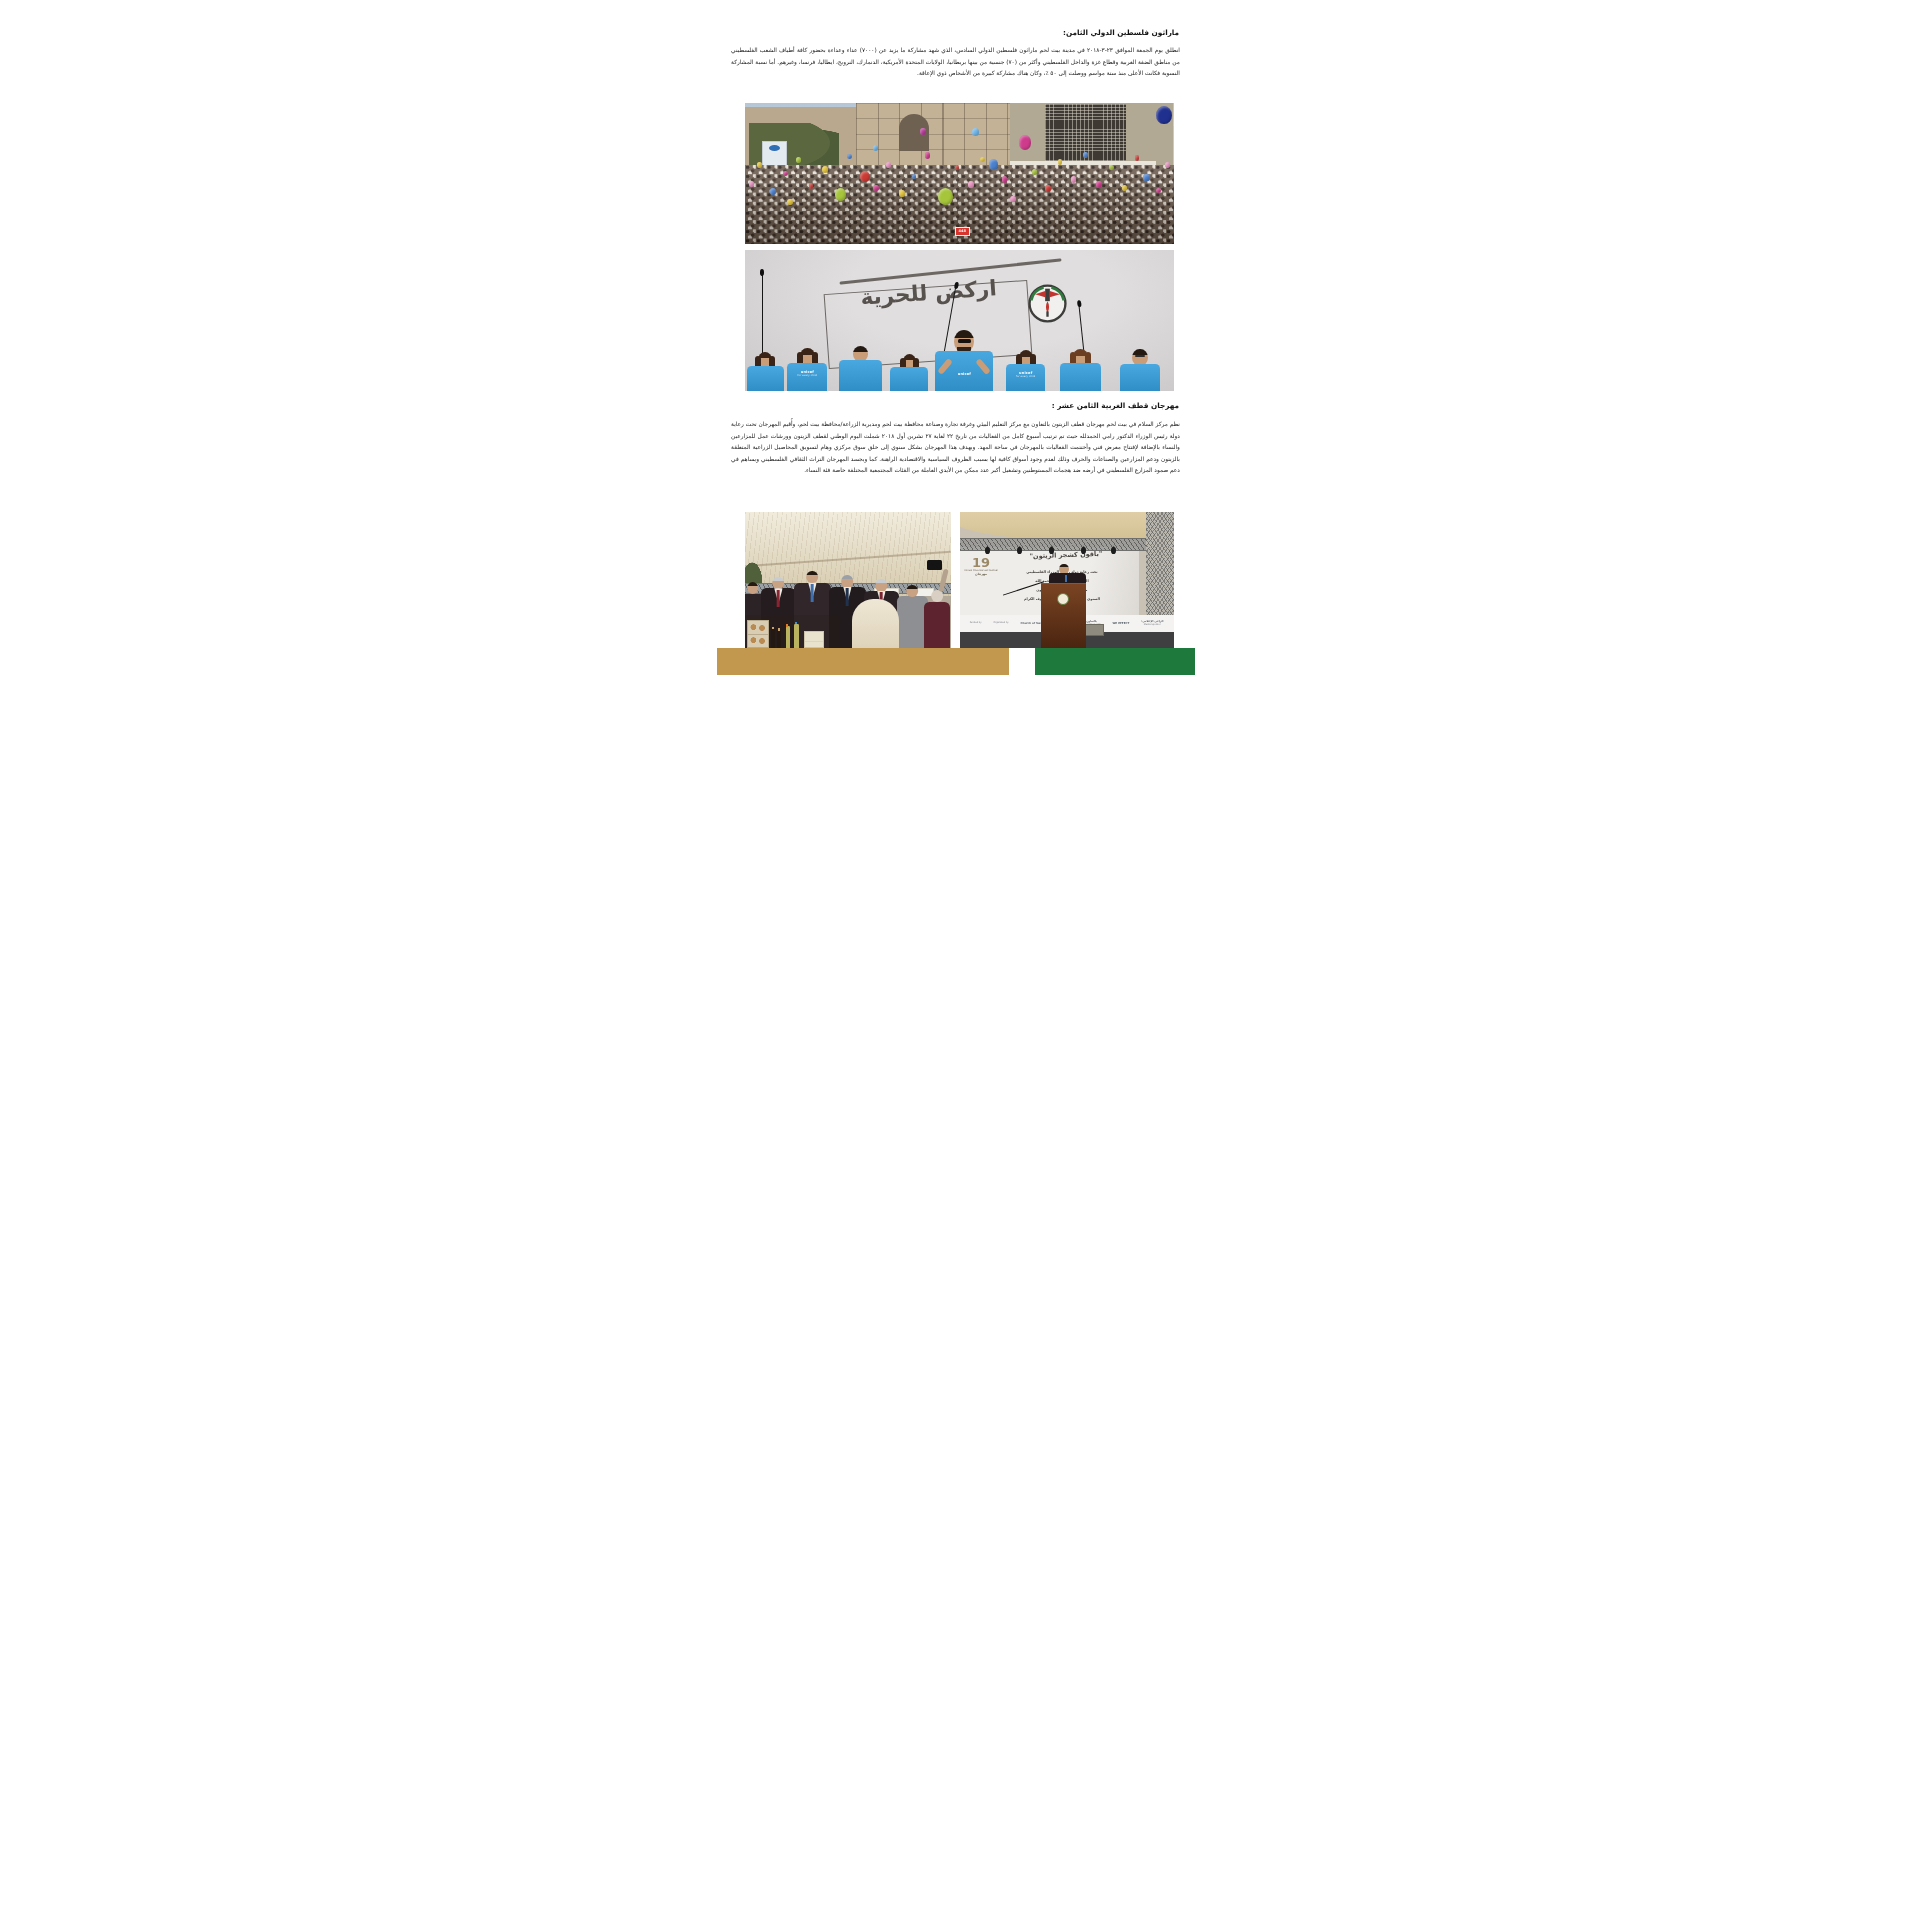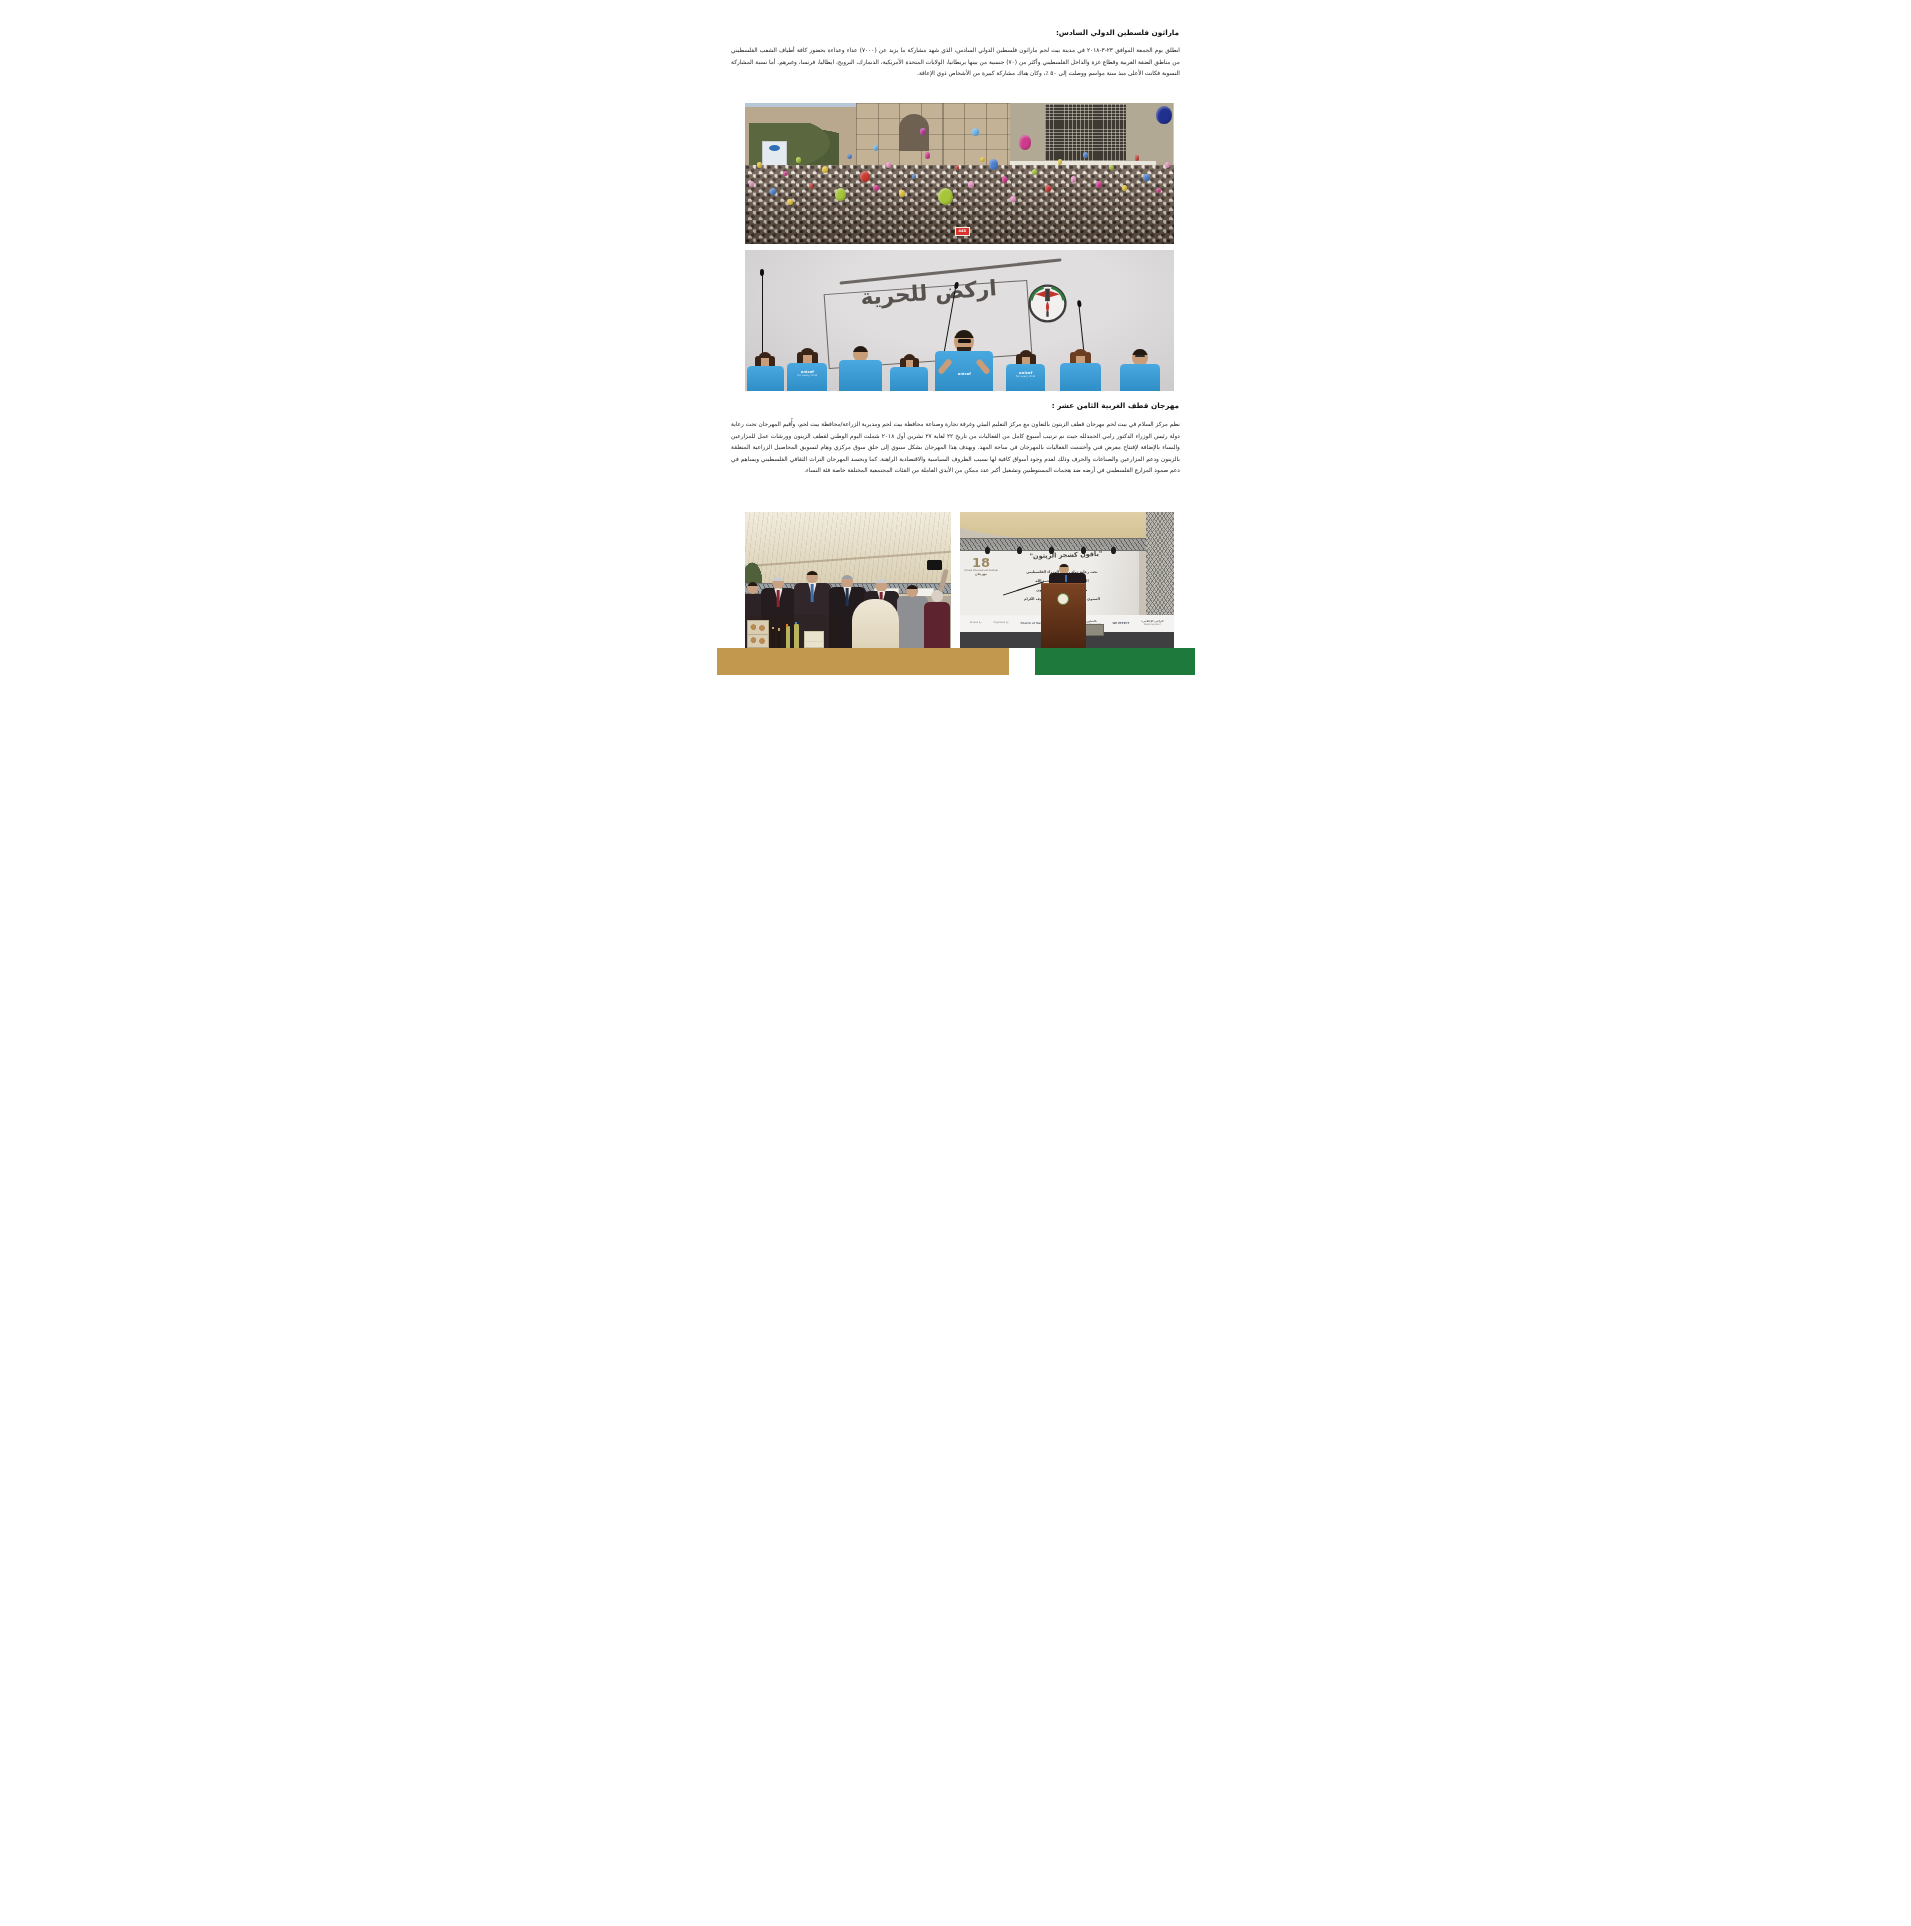--- a/index.html
+++ b/index.html
@@ -123,21 +123,21 @@
   .p4-micline{position:absolute;left:20%;top:56%;width:20%;height:1.2px;background:#141414;transform:rotate(-18deg);}
 
   
   .bar{position:absolute;top:648px;height:27px;}
 </style>
 </head>
 <body>
 
 <div class="page">
 
-  <div class="heading" style="top:28px;">ماراثون فلسطين الدولي السادس:</div>
+  <div class="heading" style="top:28px;">ماراثون فلسطين الدولي الثامن:</div>
   <div class="para" style="top:45px;">انطلق يوم الجمعة الموافق ٢٣-٣-٢٠١٨ في مدينة بيت لحم ماراثون فلسطين الدولي السادس، الذي شهد مشاركة ما يزيد عن (٧٠٠٠) عداء وعداءة بحضور كافة أطياف الشعب الفلسطيني من مناطق الضفة الغربية وقطاع غزة والداخل الفلسطيني وأكثر من (٧٠) جنسية من بينها بريطانيا، الولايات المتحدة الأمريكية، الدنمارك، النرويج، ايطاليا، فرنسا، وغيرهم. أما نسبة المشاركة النسوية فكانت الأعلى منذ ستة مواسم ووصلت إلى ٥٠ ٪، وكان هناك مشاركة كبيرة من الأشخاص ذوي الإعاقة.</div>
 
   <div class="photo" style="left:28px;top:103px;width:429px;height:141px;">
     <div class="p1-sky"></div>
     <div class="p1-bldg-left"></div>
     <div class="p1-bldg-mid"></div>
     <div class="p1-arch"></div>
     <div class="p1-bldg-right"></div>
     <div class="p1-win-band"></div>
     <div class="p1-awning"></div>
@@ -355,21 +355,21 @@
 
   <div class="photo" style="left:243px;top:512px;width:214px;height:136px;">
     <div class="p4-bg"></div>
     <div class="p4-banner">
       <div class="p4-title">"باقون كشجر الزيتون"</div>
       <div class="p4-line" style="top:34%;">تحت رعاية دولة رئيس الوزراء الفلسطيني</div>
       <div class="p4-line" style="top:47%;">الأستاذ الدكتور رامي الحمد الله</div>
       <div class="p4-line" style="top:60%;">منظمو مهرجان قطف الزيتون</div>
       <div class="p4-line" style="top:73%;">السنوي الثامن عشر يرحبون بالضيوف الكرام</div>
       <div class="p4-logo">
-        <div class="num">18</div>
+        <div class="num">19</div>
         <div class="en">Annual Olive Harvest Festival</div>
         <div class="ar">مهرجان</div>
       </div>
     </div>
     <div class="p4-canopy"></div>
     <div class="p4-truss"></div>
     <div class="p4-light" style="left:12%;"></div>
     <div class="p4-light" style="left:27%;"></div>
     <div class="p4-light" style="left:42%;"></div>
     <div class="p4-light" style="left:57%;"></div>

